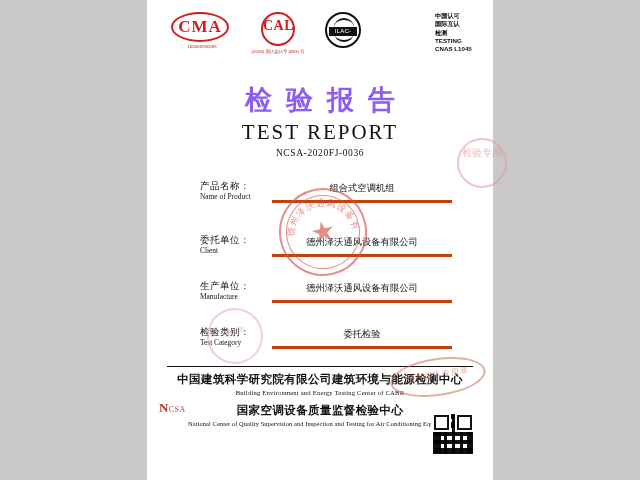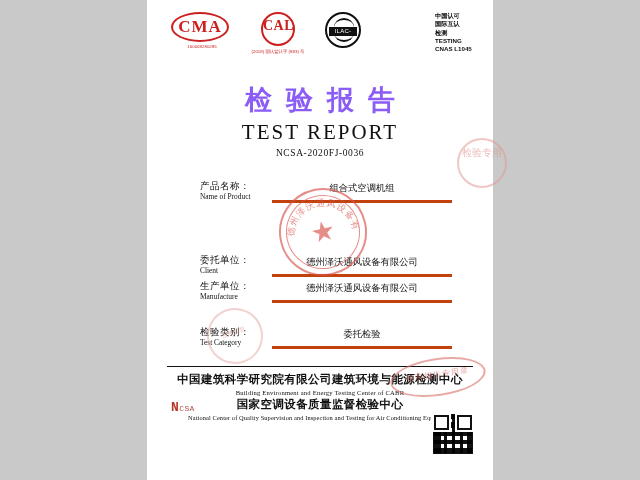--- a/index.html
+++ b/index.html
@@ -224,21 +224,21 @@
     border-bottom: 3px solid #c2410c;
     text-align: center;
     font-size: 9.3px;
     line-height: 17px;
     color: #111;
     font-family: "Liberation Serif", serif;
     white-space: nowrap;
     overflow: hidden;
   }
   #f1 { top: 180px; }
-  #f2 { top: 234px; margin-top: 20px; }
+  #f2 { top: 234px; }
   #f3 { top: 280px; }
   #f4 { top: 326px; }
 
   
   .footer-rule {
     position: absolute;
     left: 20px;
     right: 20px;
     top: 366px;
     border-top: 1.4px solid #111;
@@ -260,33 +260,33 @@
     font-family: "Liberation Serif", serif;
     font-size: 6.6px;
     margin-top: 2px;
     letter-spacing: 0.2px;
   }
   .f-cn2 {
     font-family: "Liberation Serif", serif;
     font-weight: bold;
     font-size: 11.5px;
     letter-spacing: 0.4px;
-    margin-top: 1px;
+    margin-top: 7px;
   }
   .f-en2 {
     font-family: "Liberation Serif", serif;
     font-size: 6.4px;
     margin-top: 2px;
     letter-spacing: 0.1px;
   }
   .ncsa-mark {
     position: absolute;
-    left: 24px;
+    left: 12px;
     top: 400px;
-    font-family: Liberation Mono, monospace;
+    font-family: Liberation Serif, serif;
     font-size: 8px;
     color: #b0504a;
     letter-spacing: 0.4px;
   }
   .ncsa-mark .big {
     font-size: 13px;
     font-weight: bold;
     color: #b8332c;
   }
   

